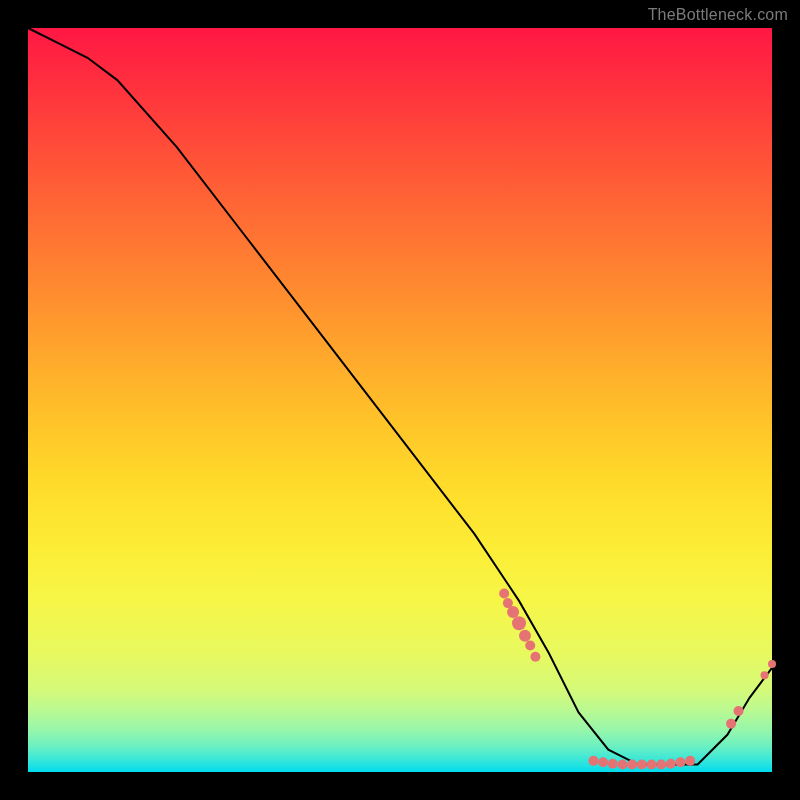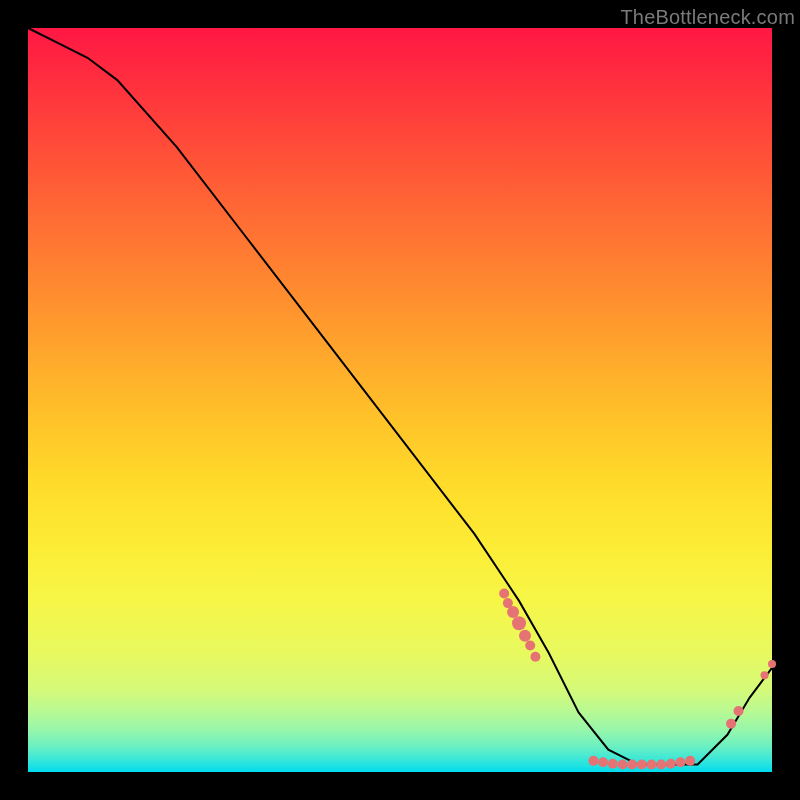--- a/index.html
+++ b/index.html
@@ -42,23 +42,23 @@
       #94f6ac 94.5%,
       #6cf0c1 96.5%,
       #43e9d4 98%,
       #1de2e3 99.2%,
       #00dbee 100%
     );
   }
   .watermark {
     position: absolute;
     top: 6px;
-    right: 5px;
+    right: 12px;
     color: #7a7a7a;
-    font-size: 20px;
+    font-size: 16px;
     font-weight: 500;
     letter-spacing: 0.2px;
     user-select: none;
   }
   svg.curve-layer {
     position: absolute;
     left: 0;
     top: 0;
     width: 744px;
     height: 744px;

